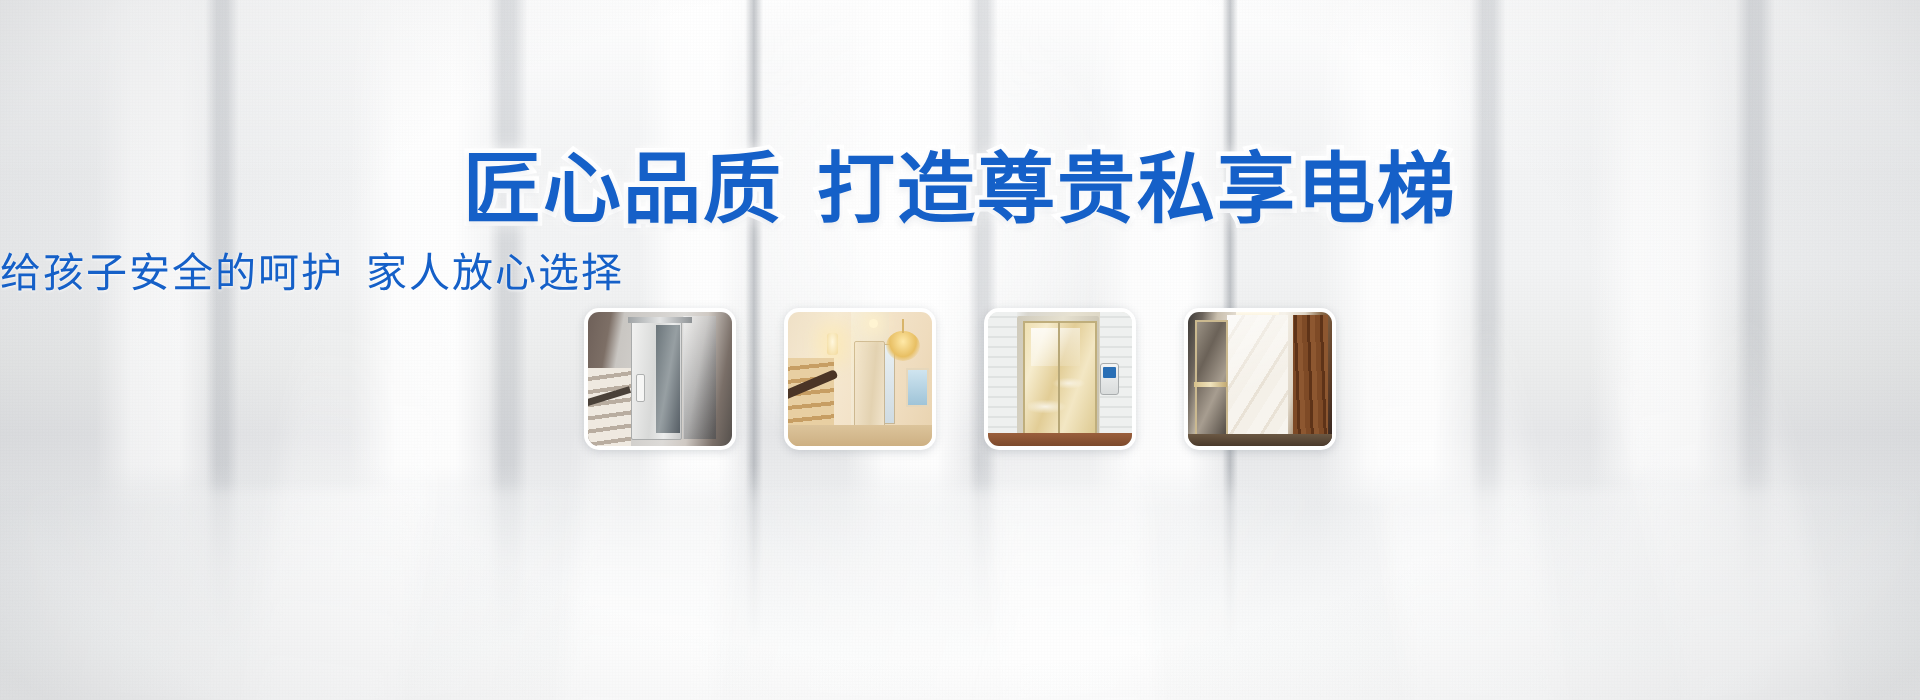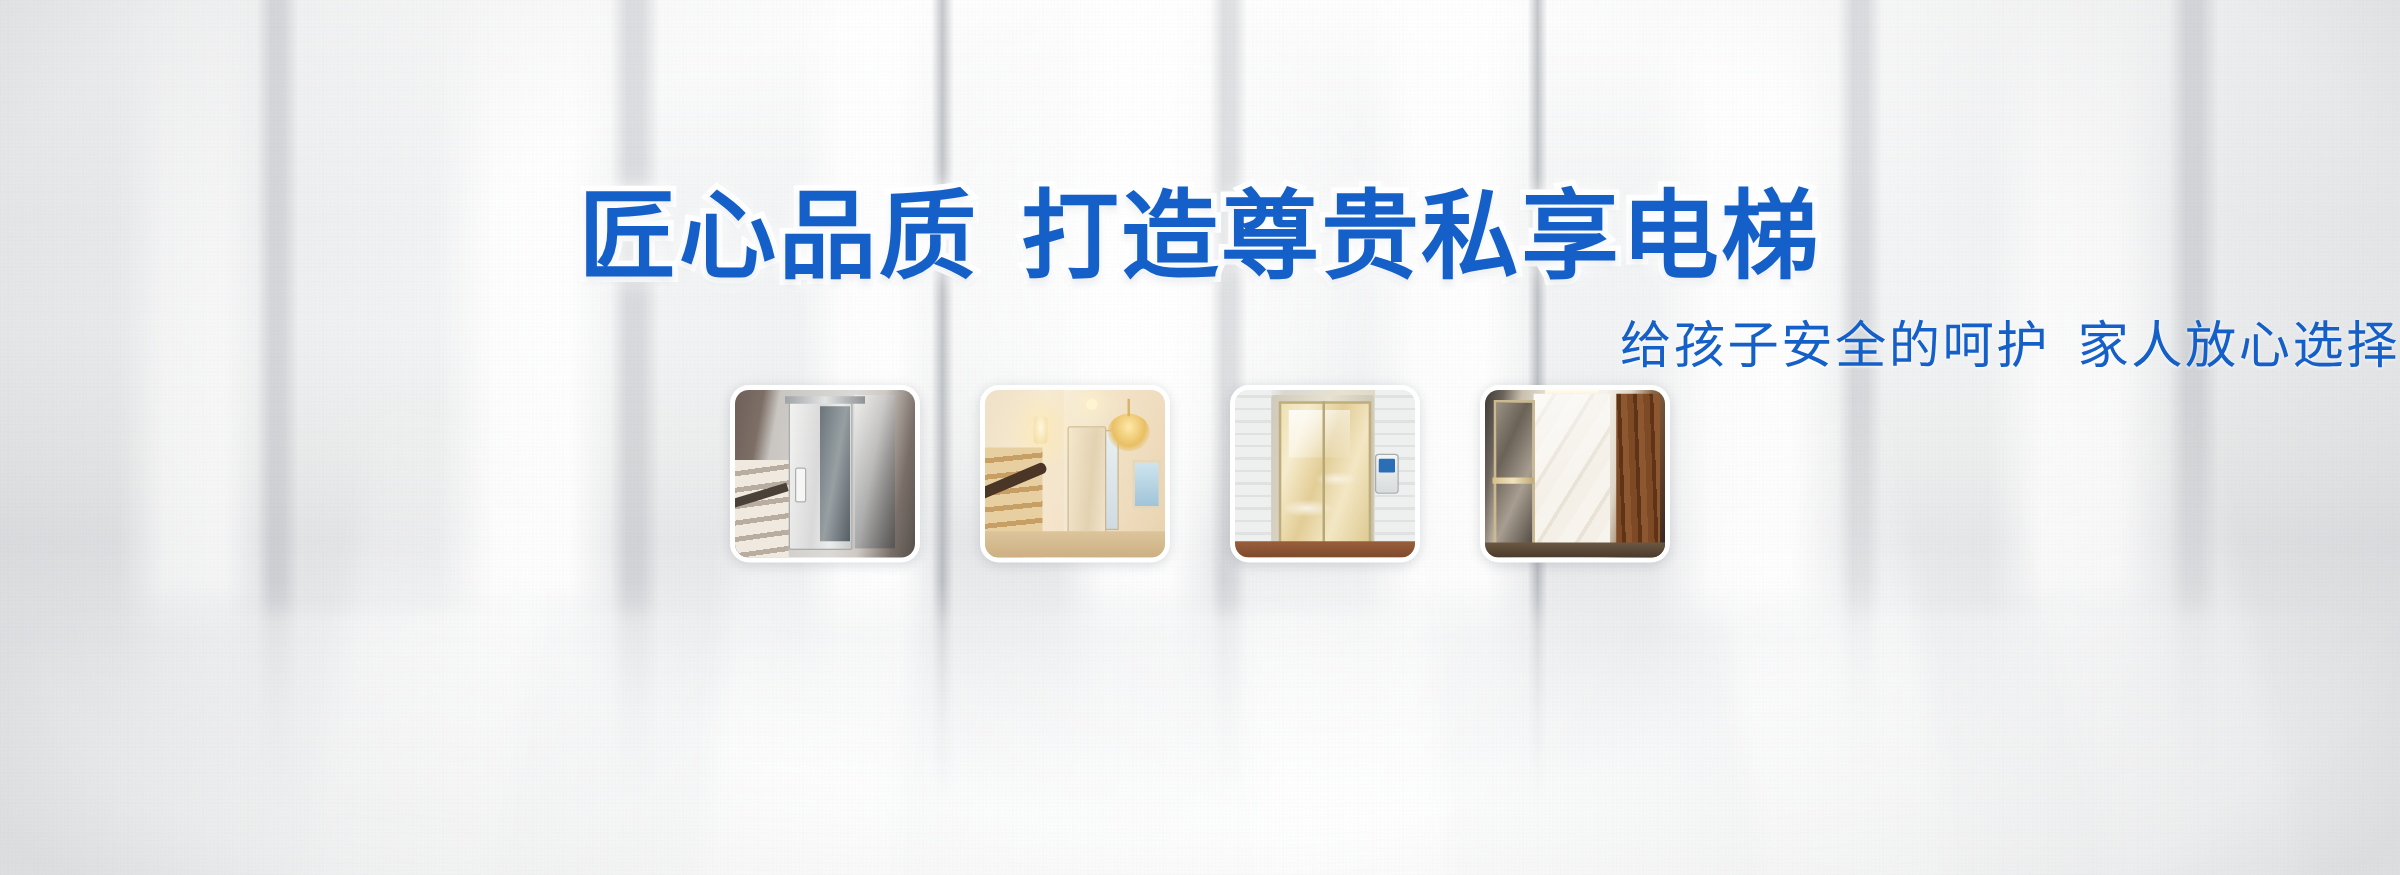--- a/index.html
+++ b/index.html
@@ -111,27 +111,28 @@
     text-shadow:
        0 0 14px rgba(255,255,255,.95),
        0 0 24px rgba(255,255,255,.75),
        0 3px 6px rgba(80,95,120,.22);
   }
   .headline .gap{display:inline-block;width:34px;}
 
   
   .subtitle{
     position:absolute;top:218px;left:0;width:100%;
-    text-align:right;
+    text-align:left;
     font-size:41px;line-height:1.2;
     font-weight:400;
     letter-spacing:2px;
     color:#1560c8;
     white-space:nowrap;
     text-shadow:0 1px 3px rgba(255,255,255,.85);
+    font-family:Liberation Mono, monospace;
   }
   .subtitle .gap{display:inline-block;width:22px;}
 
   
   .photo-strip{
     position:absolute;top:308px;left:0;width:100%;
     display:flex;justify-content:center;align-items:flex-start;
     gap:48px;
   }
   .photo{

